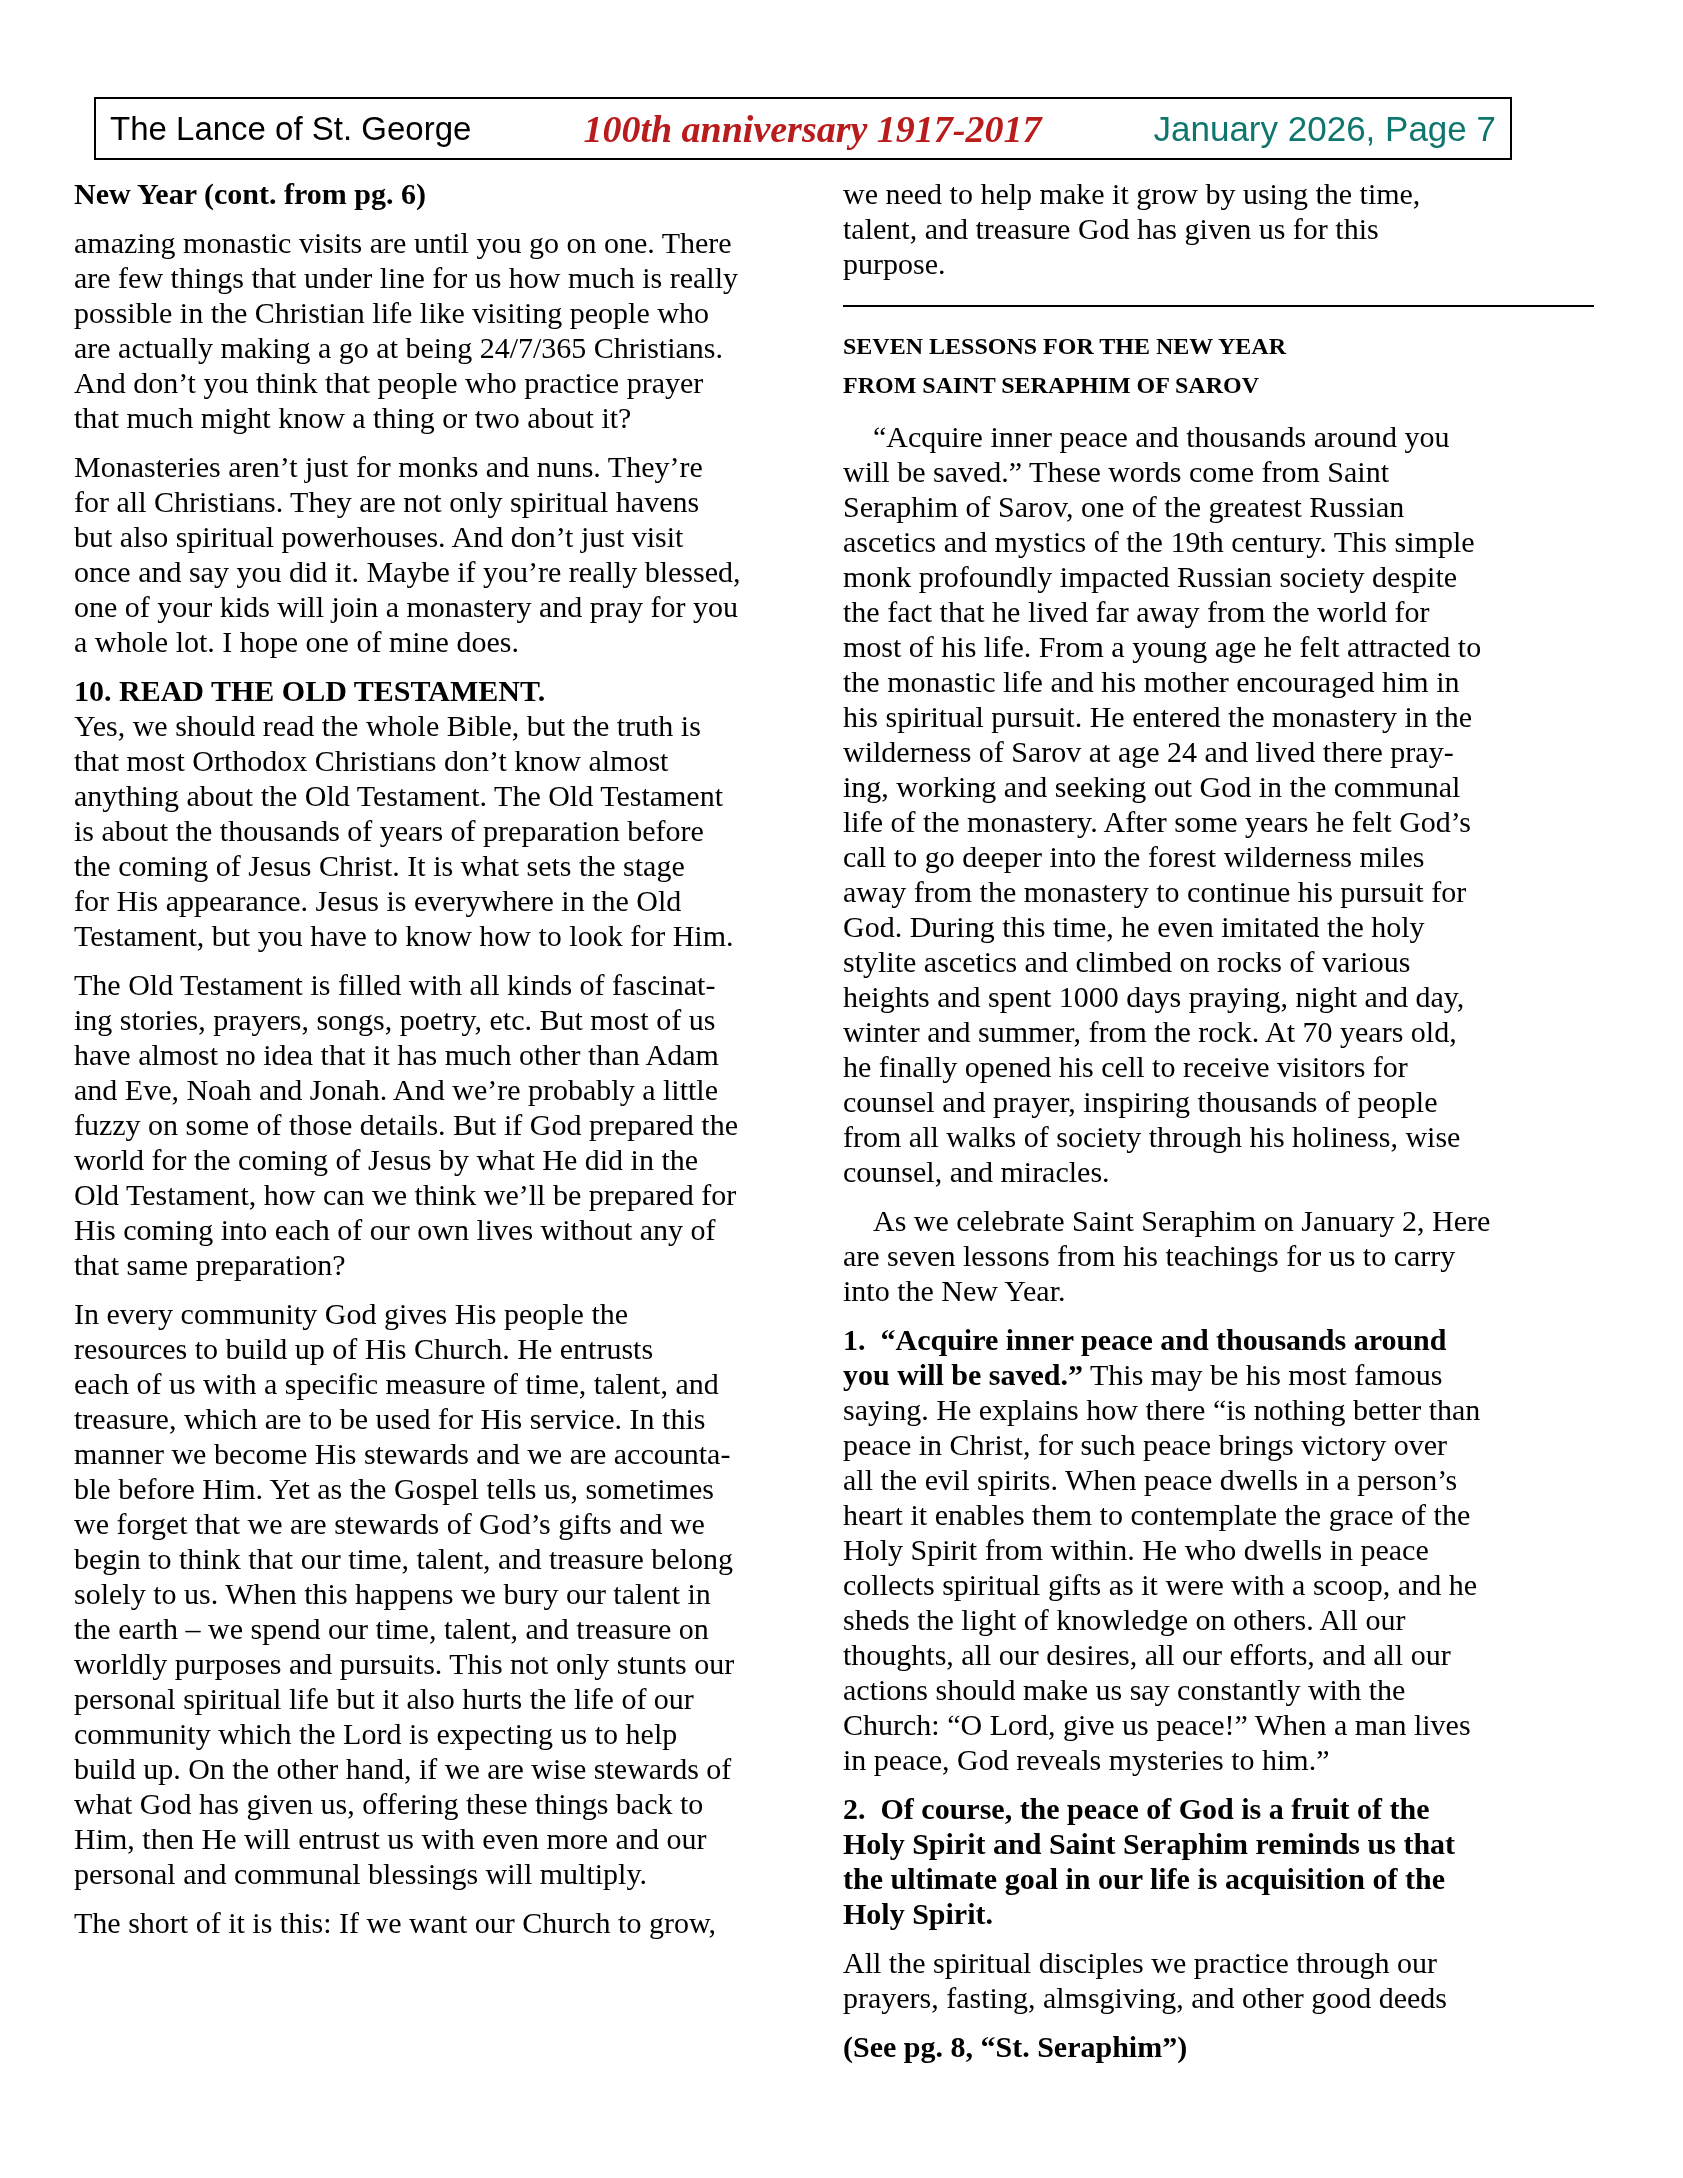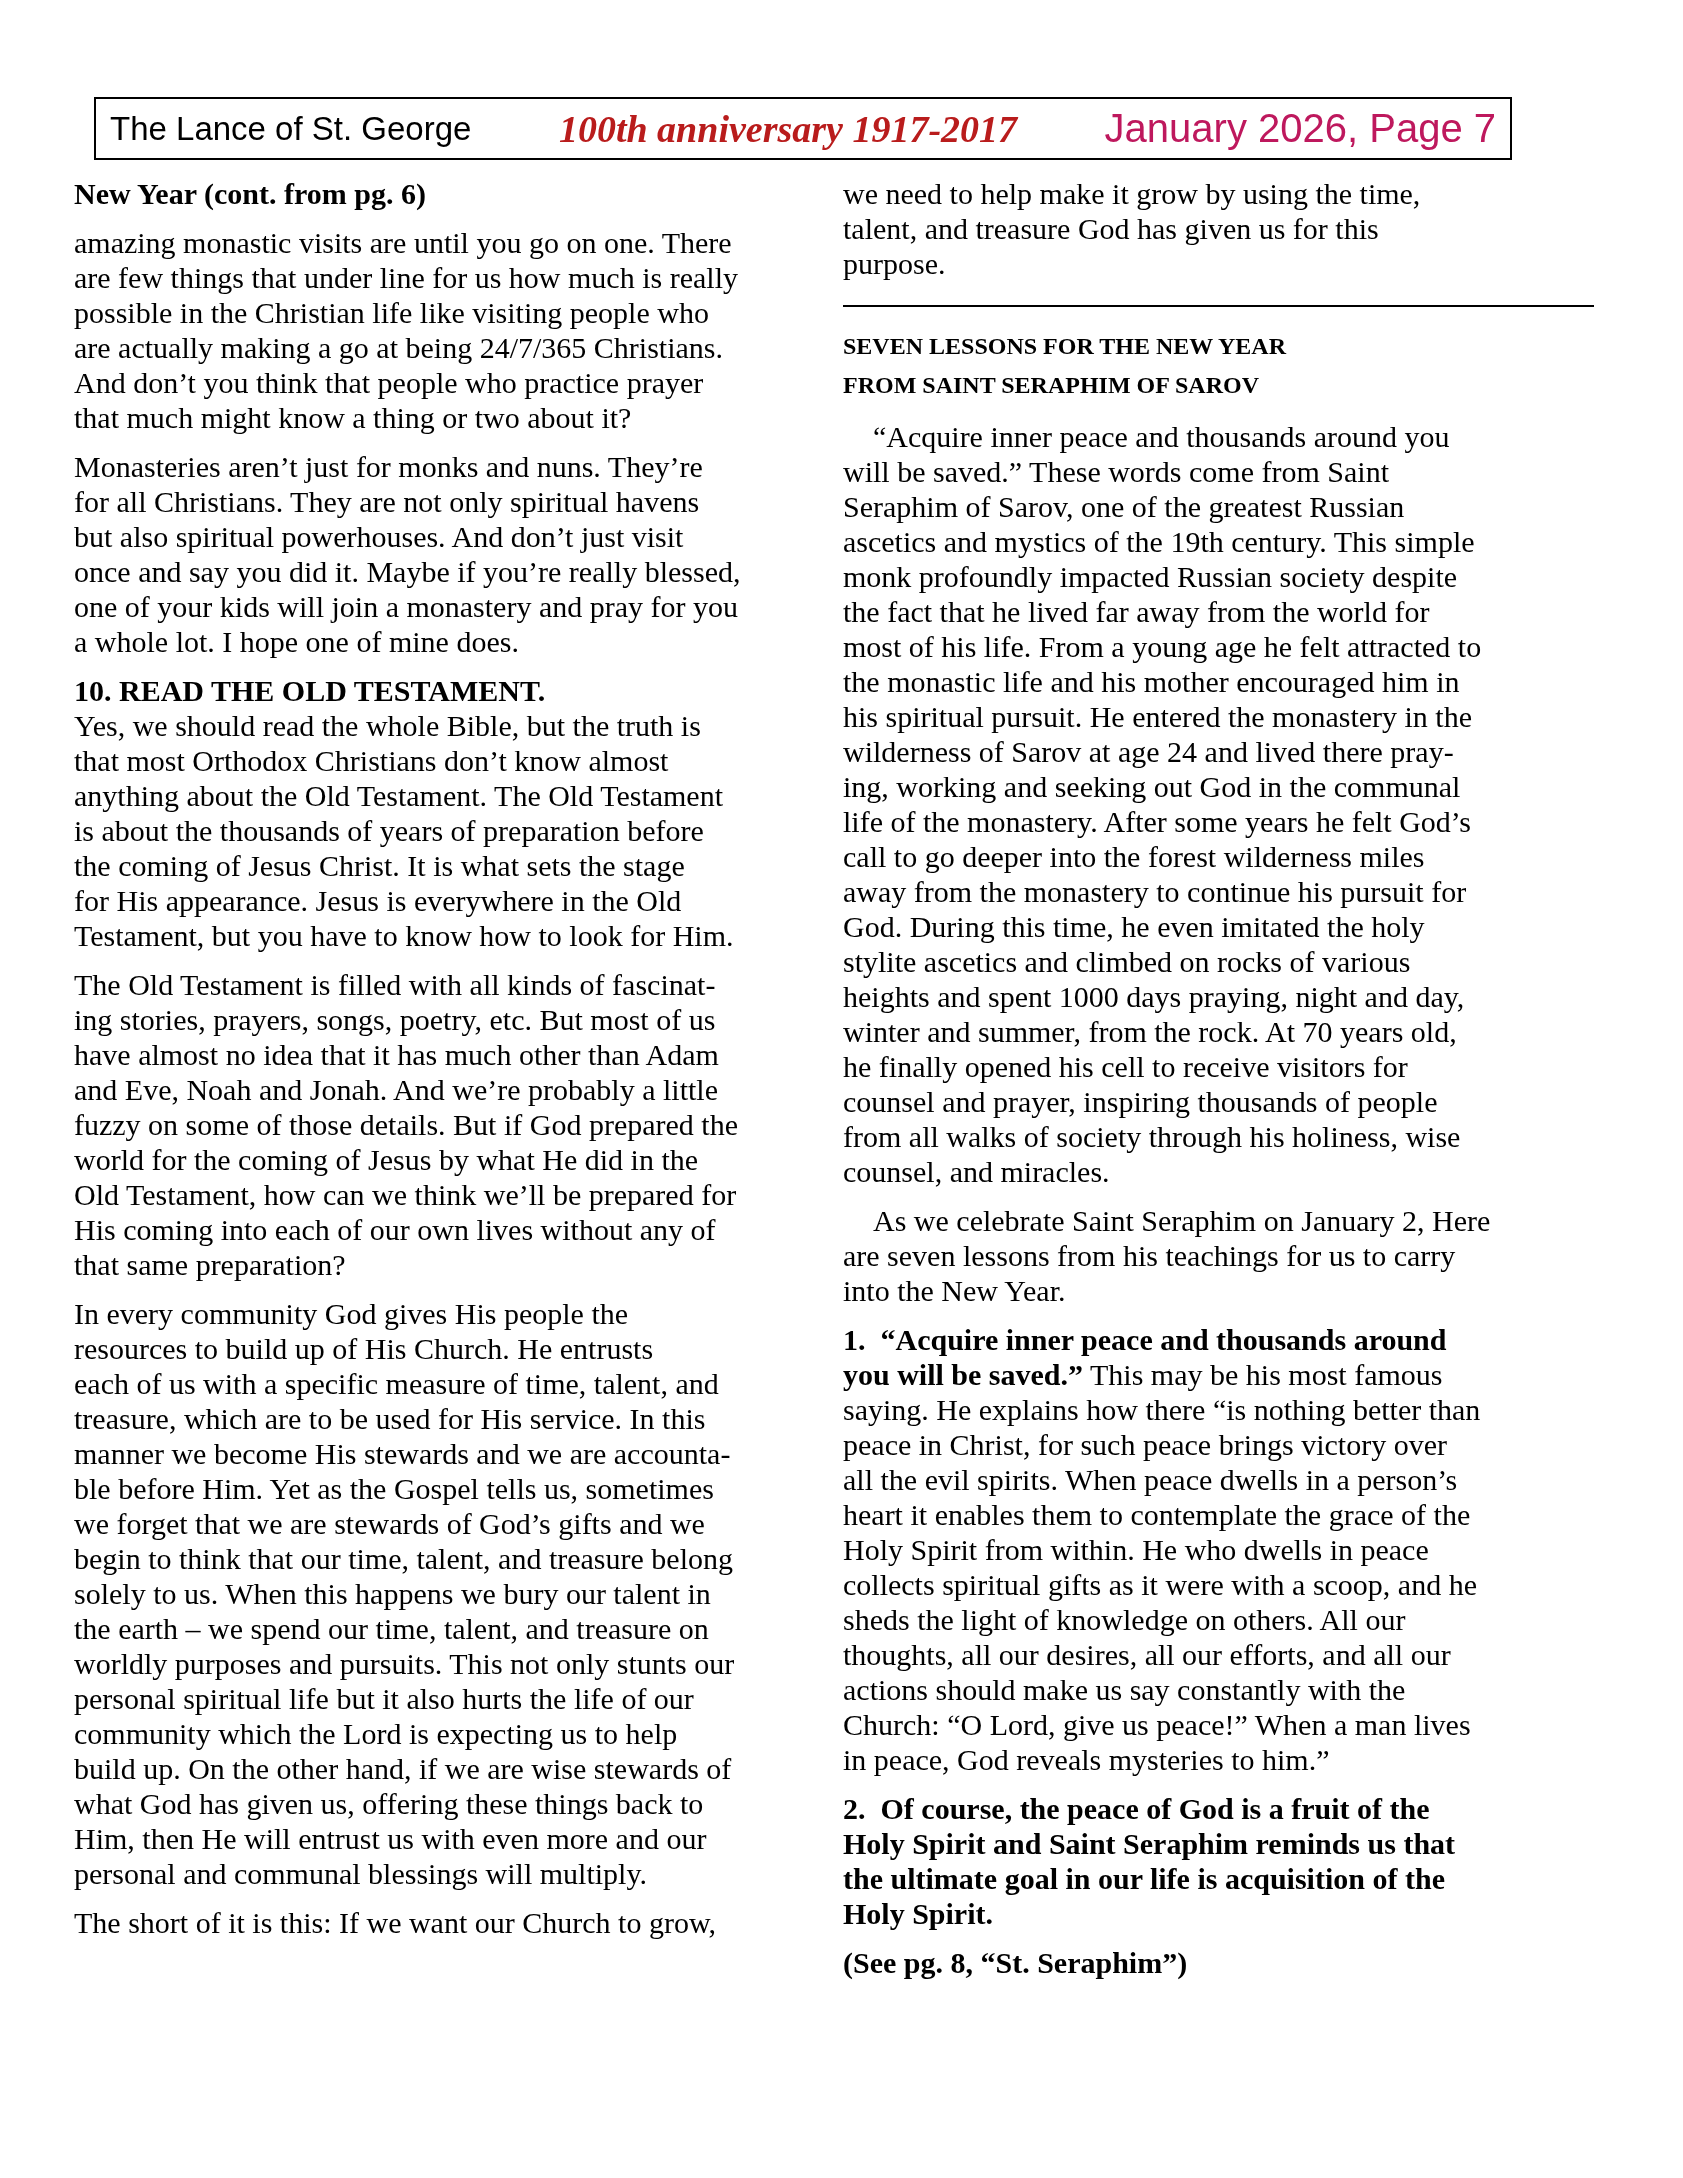--- a/index.html
+++ b/index.html
@@ -32,22 +32,22 @@
   .anniversary{
     font-family:"Liberation Serif", serif;
     font-style:italic;
     font-weight:bold;
     font-size:38px;
     color:#b91c1c;
     white-space:nowrap;
   }
   .issue-info{
     font-family:"Liberation Sans", sans-serif;
-    font-size:40px;
-    color:#be185d;
+    font-size:35px;
+    color:#0f766e;
     white-space:nowrap;
   }
   .columns{
     display:flex;
     gap:16px;
     padding:0 32px 0 74px;
   }
   .col{
     width:784px;
     font-size:30px;
@@ -184,18 +184,20 @@
 collects spiritual gifts as it were with a scoop, and he
 sheds the light of knowledge on others. All our
 thoughts, all our desires, all our efforts, and all our
 actions should make us say constantly with the
 Church: “O Lord, give us peace!” When a man lives
 in peace, God reveals mysteries to him.”</span></p>
       <p class="bold">2.  Of course, the peace of God is a fruit of the
 Holy Spirit and Saint Seraphim reminds us that
 the ultimate goal in our life is acquisition of the
 Holy Spirit.</p>
+      <p>All the spiritual disciples we practice through our
+prayers, fasting, almsgiving, and other good deeds</p>
       <p class="bold">(See pg. 8, “St. Seraphim”)</p>
     </div>
 
   </div>
 </div>
 
 
 </body></html>

